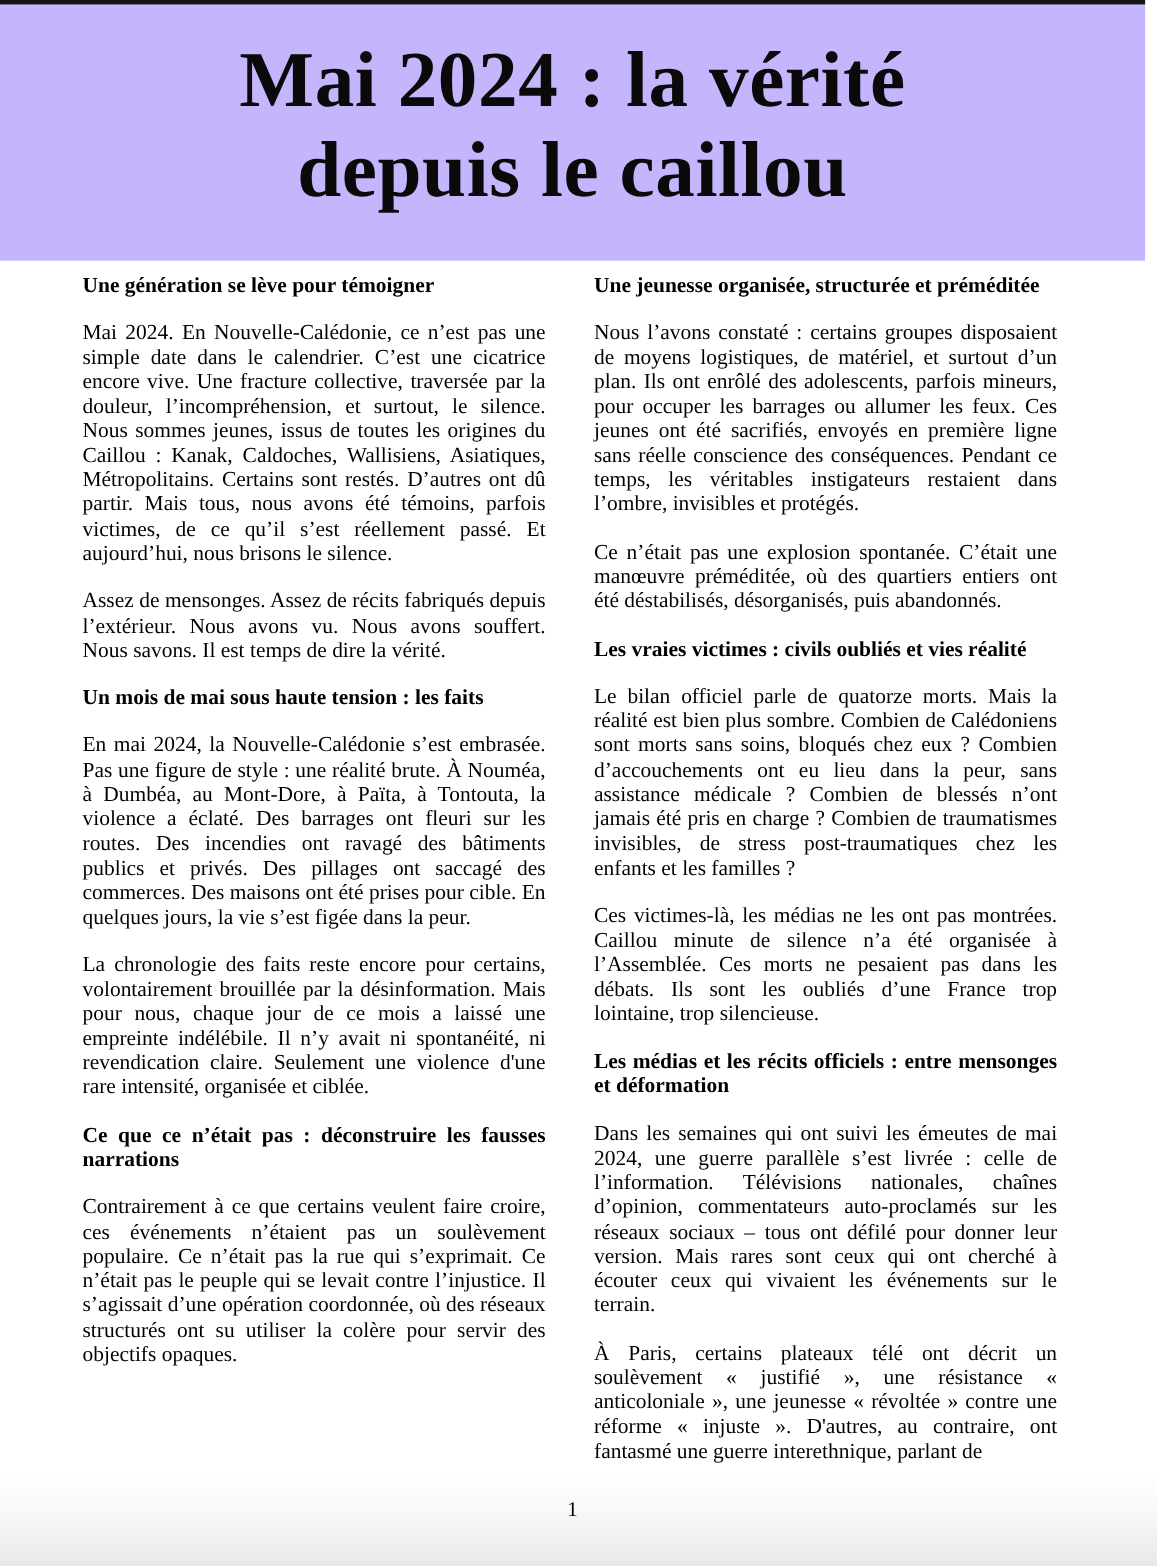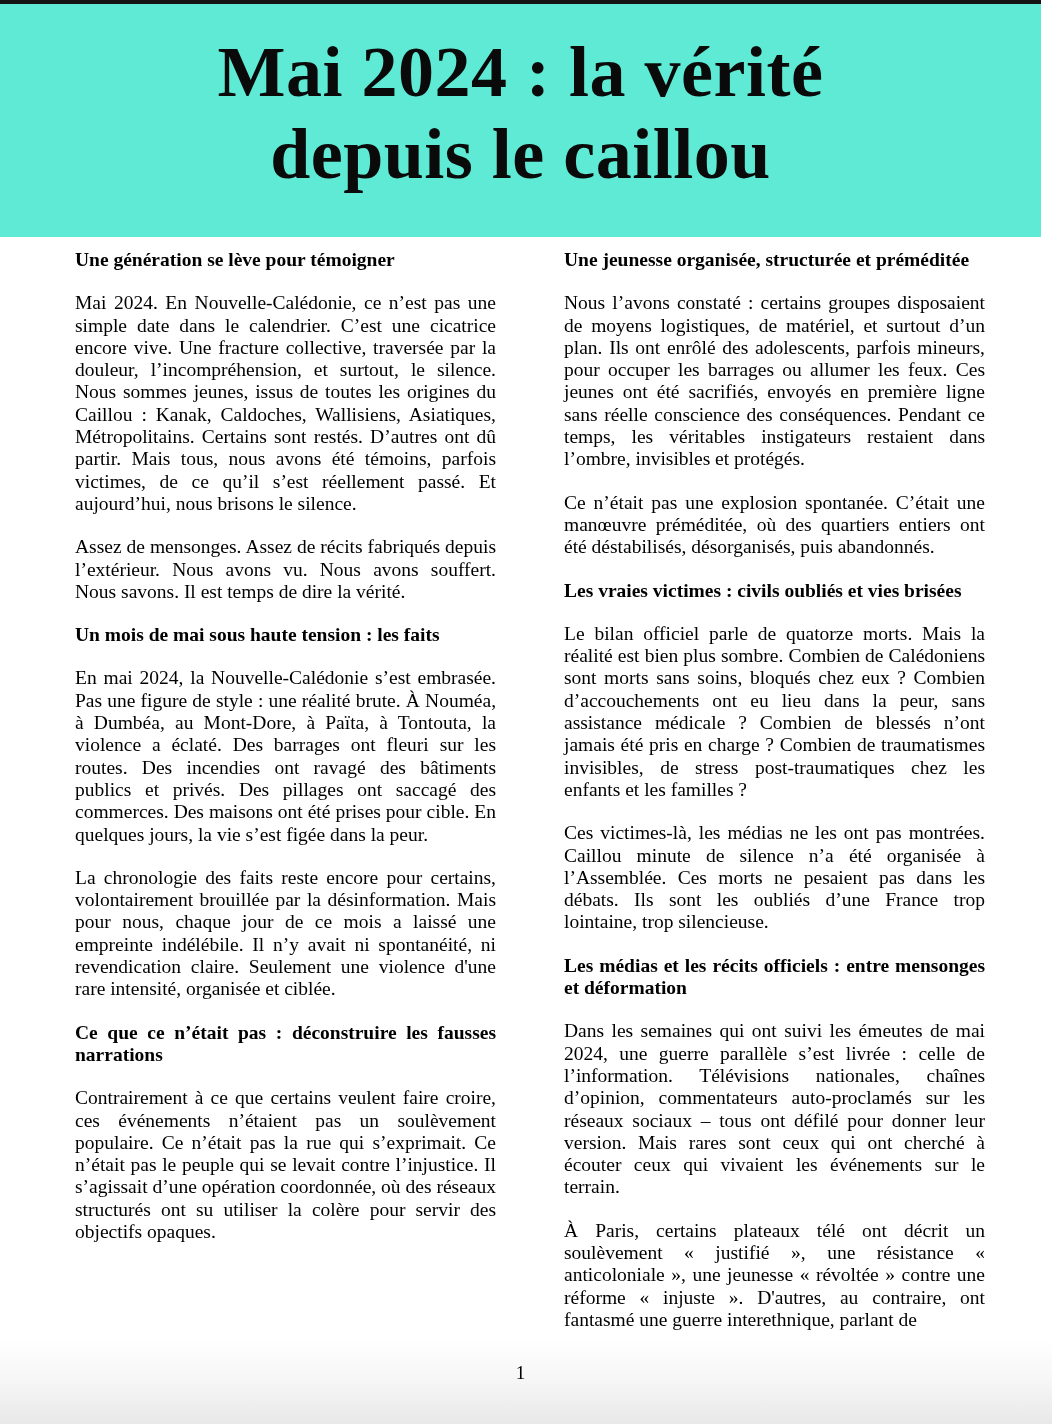--- a/index.html
+++ b/index.html
@@ -12,39 +12,39 @@
   }
   .page {
     position: relative;
     width: 1052px; height: 1424px;
     background: #ffffff;
   }
   .title-band {
     box-sizing: border-box;
     margin: 0 11px 0 0;
     height: 237px;
-    background: #5eead4;
+    background: #c4b5fd;
     border-top: 4px solid #141414;
     display: flex;
     align-items: center;
     justify-content: center;
   }
   .doc-title {
     margin-top: -16px;
     font-size: 72px;
     font-weight: bold;
     line-height: 82px;
     text-align: center;
     letter-spacing: 0.5px;
     color: #0a0a0a;
   }
   .columns {
     display: flex;
     margin: 12px 0 0 75px;
-    gap: 68px;
+    gap: 44px;
   }
   .col { width: 421px; }
   .col p.paragraph,
   .col h2.heading {
     margin: 0 0 21px 0;
     font-size: 19.5px;
     line-height: 22.3px;
     text-align: justify;
     text-justify: inter-word;
     hyphens: none;
@@ -87,21 +87,21 @@
         <h2 class="heading">Un mois de mai sous haute tension : les faits</h2>
         <p class="paragraph">En mai 2024, la Nouvelle-Calédonie s’est embrasée. Pas une figure de style : une réalité brute. À Nouméa, à Dumbéa, au Mont-Dore, à Païta, à Tontouta, la violence a éclaté. Des barrages ont fleuri sur les routes. Des incendies ont ravagé des bâtiments publics et privés. Des pillages ont saccagé des commerces. Des maisons ont été prises pour cible. En quelques jours, la vie s’est figée dans la peur.</p>
         <p class="paragraph">La chronologie des faits reste encore pour certains, volontairement brouillée par la désinformation. Mais pour nous, chaque jour de ce mois a laissé une empreinte indélébile. Il n’y avait ni spontanéité, ni revendication claire. Seulement une violence d'une rare intensité, organisée et ciblée.</p>
         <h2 class="heading">Ce que ce n’était pas : déconstruire les fausses narrations</h2>
         <p class="paragraph">Contrairement à ce que certains veulent faire croire, ces événements n’étaient pas un soulèvement populaire. Ce n’était pas la rue qui s’exprimait. Ce n’était pas le peuple qui se levait contre l’injustice. Il s’agissait d’une opération coordonnée, où des réseaux structurés ont su utiliser la colère pour servir des objectifs opaques.</p>
       </section>
     <section class="col">
         <h2 class="heading">Une jeunesse organisée, structurée et préméditée</h2>
         <p class="paragraph">Nous l’avons constaté : certains groupes disposaient de moyens logistiques, de matériel, et surtout d’un plan. Ils ont enrôlé des adolescents, parfois mineurs, pour occuper les barrages ou allumer les feux. Ces jeunes ont été sacrifiés, envoyés en première ligne sans réelle conscience des conséquences. Pendant ce temps, les véritables instigateurs restaient dans l’ombre, invisibles et protégés.</p>
         <p class="paragraph">Ce n’était pas une explosion spontanée. C’était une manœuvre préméditée, où des quartiers entiers ont été déstabilisés, désorganisés, puis abandonnés.</p>
-        <h2 class="heading">Les vraies victimes : civils oubliés et vies brisées</h2>
+        <h2 class="heading">Les vraies victimes : civils oubliés et vies réalité</h2>
         <p class="paragraph">Le bilan officiel parle de quatorze morts. Mais la réalité est bien plus sombre. Combien de Calédoniens sont morts sans soins, bloqués chez eux ? Combien d’accouchements ont eu lieu dans la peur, sans assistance médicale ? Combien de blessés n’ont jamais été pris en charge ? Combien de traumatismes invisibles, de stress post-traumatiques chez les enfants et les familles ?</p>
         <p class="paragraph">Ces victimes-là, les médias ne les ont pas montrées. Caillou minute de silence n’a été organisée à l’Assemblée. Ces morts ne pesaient pas dans les débats. Ils sont les oubliés d’une France trop lointaine, trop silencieuse.</p>
         <h2 class="heading">Les médias et les récits officiels : entre mensonges et déformation</h2>
         <p class="paragraph">Dans les semaines qui ont suivi les émeutes de mai 2024, une guerre parallèle s’est livrée : celle de l’information. Télévisions nationales, chaînes d’opinion, commentateurs auto-proclamés sur les réseaux sociaux – tous ont défilé pour donner leur version. Mais rares sont ceux qui ont cherché à écouter ceux qui vivaient les événements sur le terrain.</p>
         <p class="paragraph">À Paris, certains plateaux télé ont décrit un soulèvement « justifié », une résistance « anticoloniale », une jeunesse « révoltée » contre une réforme « injuste ». D'autres, au contraire, ont fantasmé une guerre interethnique, parlant de</p>
       </section>
   </main>
 
   <footer class="page-footer">
     <span class="page-number">1</span>

